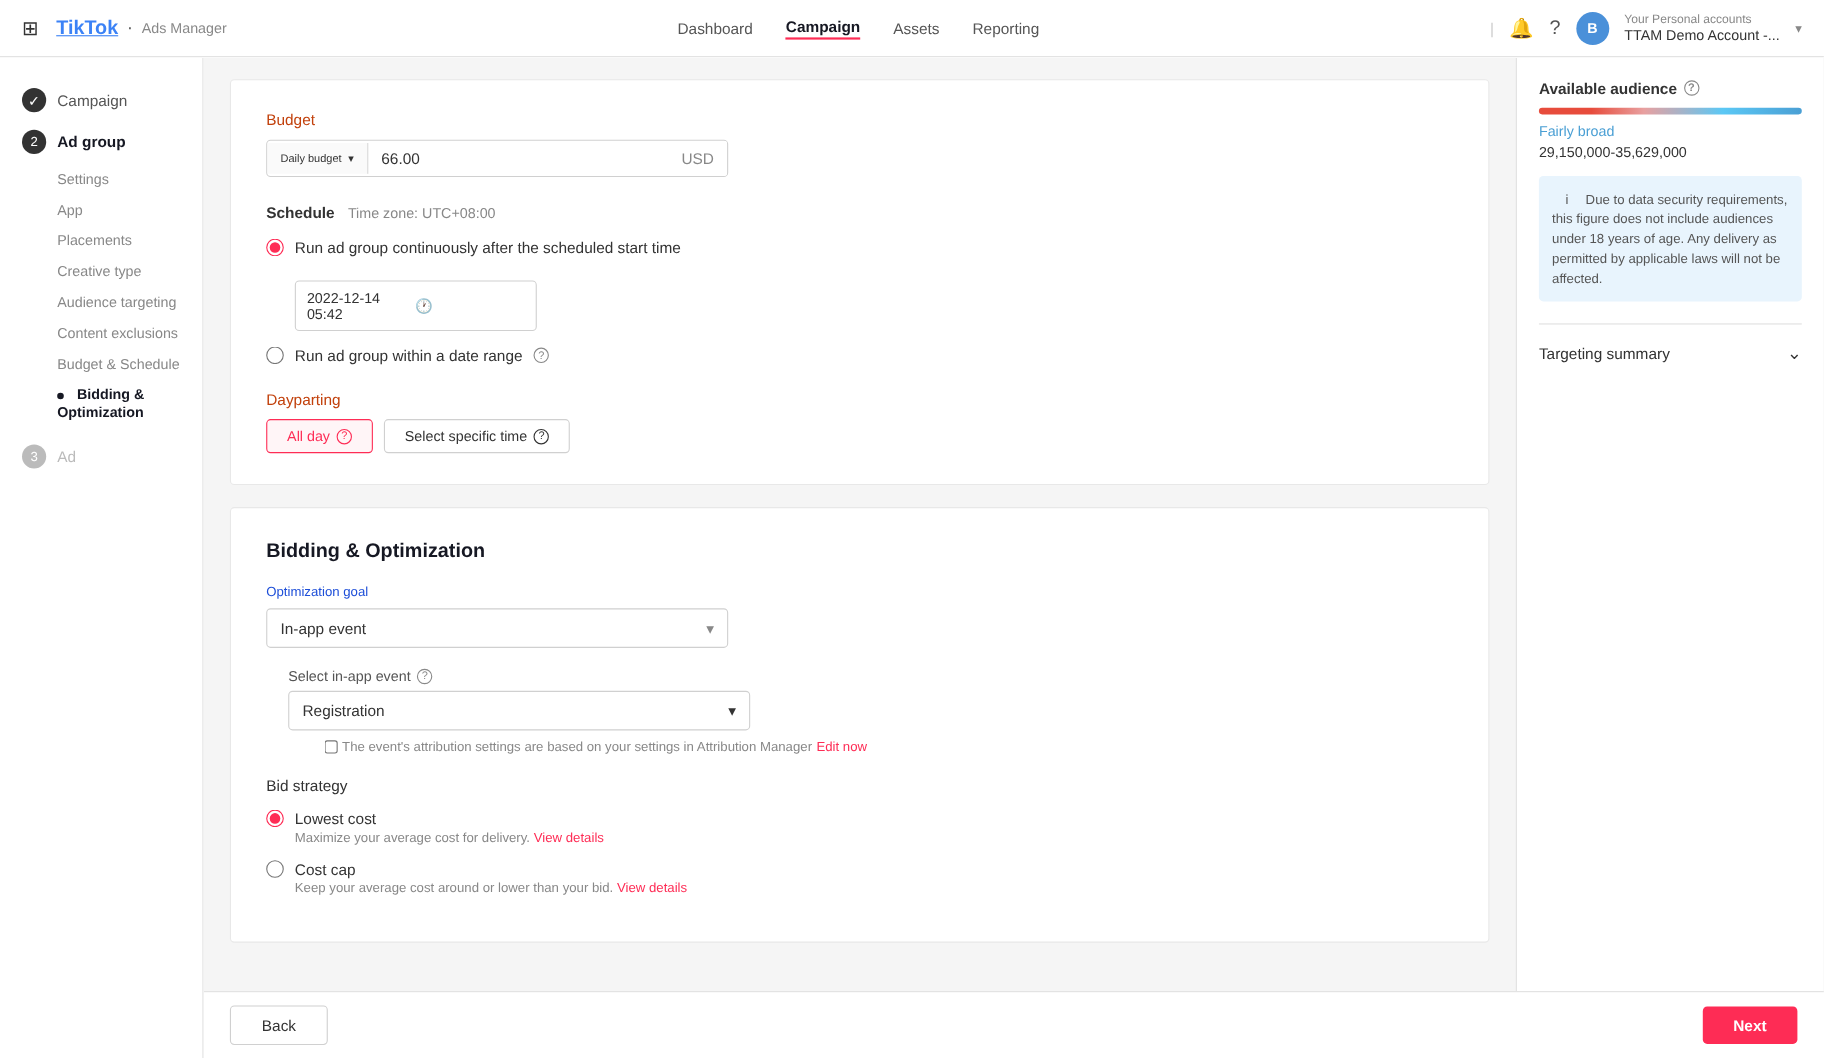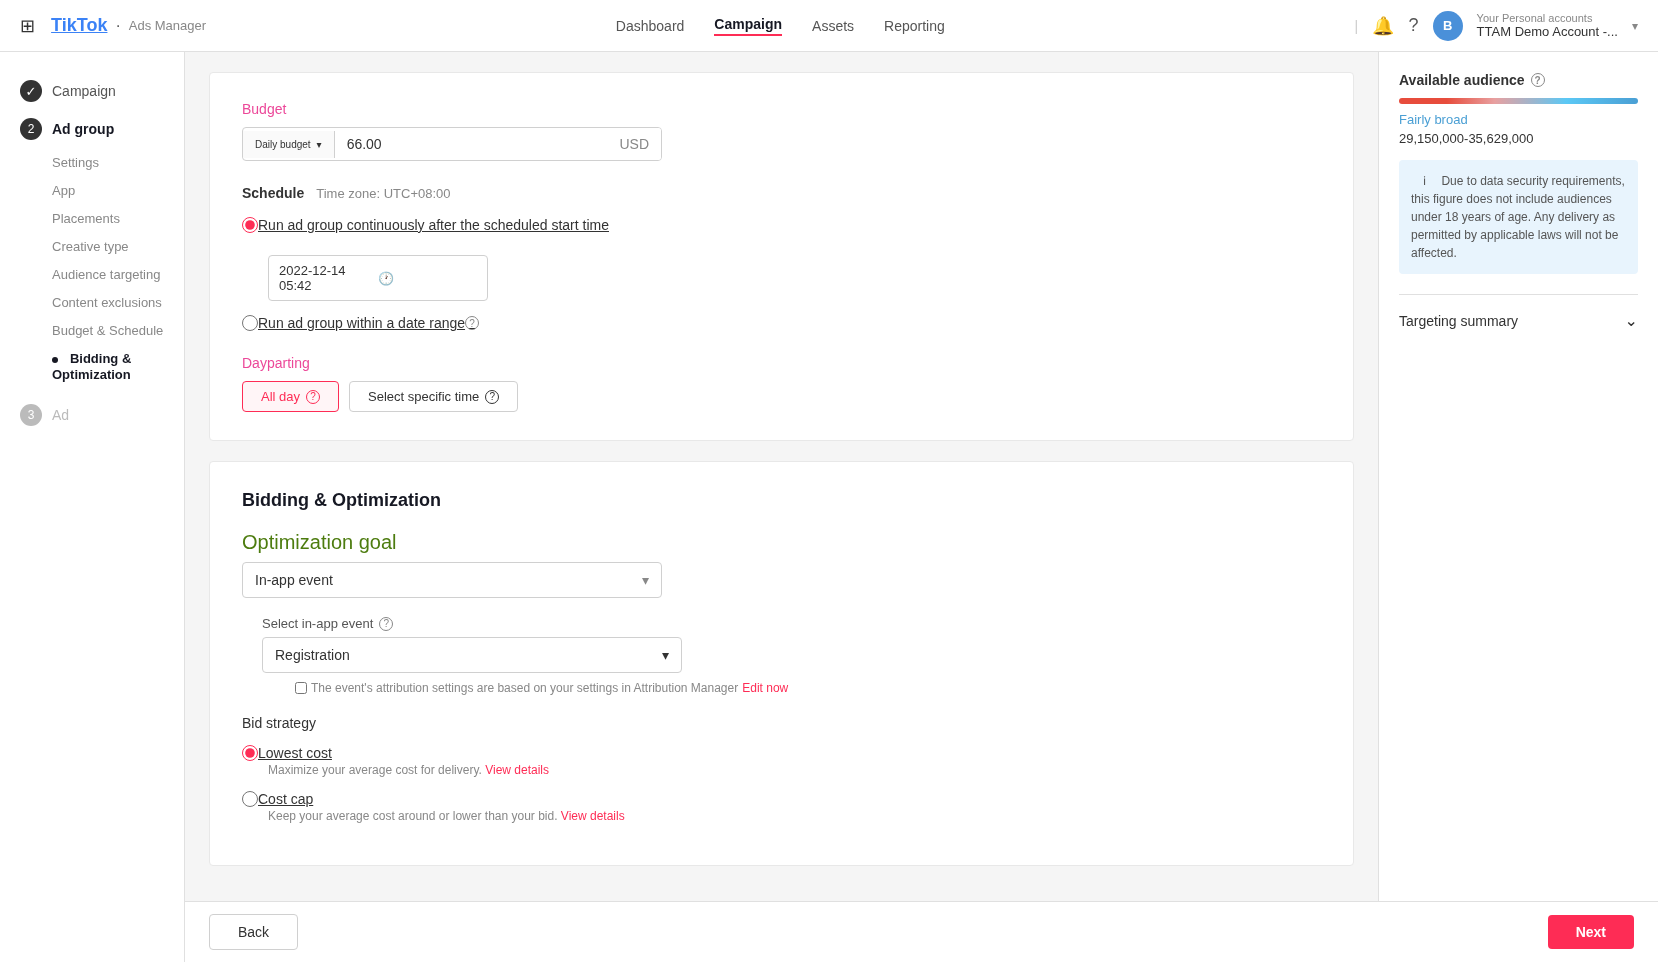--- a/index.html
+++ b/index.html
@@ -42,48 +42,48 @@
 
     
     .main-content { flex: 1; overflow-y: auto; padding: 20px 24px 80px 24px; background: #f5f5f5; }
 
     
     .right-panel { width: 280px; background: #fff; border-left: 1px solid #e0e0e0; padding: 20px; overflow-y: auto; flex-shrink: 0; }
 
     
     .card { background: #fff; border-radius: 4px; padding: 28px 32px; margin-bottom: 20px; border: 1px solid #e8e8e8; }
     .section-title { font-size: 18px; font-weight: 600; color: #161823; margin-bottom: 20px; }
-    .field-label { font-size: 14px; color: #ec4899; font-weight: 500; margin-bottom: 10px; }
+    .field-label { font-size: 14px; color: #c2410c; font-weight: 500; margin-bottom: 10px; }
 
     
     .budget-row { display: flex; align-items: center; gap: 0; border: 1px solid #d0d0d0; border-radius: 4px; overflow: hidden; width: 420px; }
     .budget-select { padding: 8px 12px; background: #fafafa; border: none; border-right: 1px solid #d0d0d0; font-size: 10px; color: #333; cursor: pointer; display: flex; align-items: center; gap: 6px; }
     .budget-input { flex: 1; padding: 8px 12px; border: none; font-size: 14px; color: #333; outline: none; background: #fff; }
     .budget-currency { padding: 8px 12px; color: #888; font-size: 14px; background: #fff; }
 
     
     .schedule-header { display: flex; align-items: center; gap: 12px; margin-bottom: 16px; }
     .schedule-title { font-size: 14px; font-weight: 600; color: #333; }
     .tz-label { font-size: 13px; color: #888; }
     .radio-group { display: flex; flex-direction: column; gap: 14px; }
-    .radio-item { display: flex; align-items: center; cursor: pointer; text-decoration: underline; }
+    .radio-item { display: flex; align-items: center; gap: 10px; cursor: pointer; }
     .radio-item input[type="radio"] { accent-color: #fe2c55; width: 16px; height: 16px; cursor: pointer; }
     .radio-label { font-size: 14px; color: #333; }
     .datetime-input { display: flex; align-items: center; border: 1px solid #d0d0d0; border-radius: 4px; padding: 7px 10px; width: 220px; margin-top: 8px; margin-left: 26px; background: #fff; }
     .datetime-input span { flex: 1; font-size: 13px; color: #333; }
     .datetime-icon { color: #888; font-size: 14px; }
 
     
     .daypart-row { display: flex; gap: 10px; margin-top: 10px; }
     .daypart-btn { padding: 7px 18px; border-radius: 4px; border: 1px solid #d0d0d0; background: #fff; font-size: 13px; cursor: pointer; color: #333; display: flex; align-items: center; gap: 6px; }
     .daypart-btn.active { border-color: #fe2c55; color: #fe2c55; background: #fff5f7; }
     .info-icon { display: inline-flex; width: 14px; height: 14px; border-radius: 50%; border: 1px solid currentColor; align-items: center; justify-content: center; font-size: 10px; }
 
     
-    .optimization-goal-label { font-size: 20px; color: #4d7c0f; font-weight: 500; margin-bottom: 8px; }
+    .optimization-goal-label { font-size: 12px; color: #1d4ed8; font-weight: 500; margin-bottom: 8px; }
     .select-field { width: 420px; padding: 9px 12px; border: 1px solid #d0d0d0; border-radius: 4px; background: #fff; font-size: 14px; color: #333; cursor: pointer; display: flex; align-items: center; justify-content: space-between; margin-bottom: 18px; }
     .select-field .chevron { color: #888; }
     .in-app-section { padding-left: 20px; margin-bottom: 16px; }
     .in-app-label { font-size: 13px; color: #555; margin-bottom: 6px; display: flex; align-items: center; gap: 6px; }
     .in-app-select { width: 420px; padding: 9px 12px; border: 1px solid #d0d0d0; border-radius: 4px; background: #fff; font-size: 14px; color: #333; cursor: pointer; display: flex; align-items: center; justify-content: space-between; }
     .attribution-note { font-size: 12px; color: #888; margin-top: 8px; display: flex; align-items: center; gap: 4px; padding-left: 33px; }
     .attribution-note a { color: #fe2c55; text-decoration: none; }
 
     
     .bid-strategy-title { font-size: 14px; font-weight: 500; margin-bottom: 14px; }

